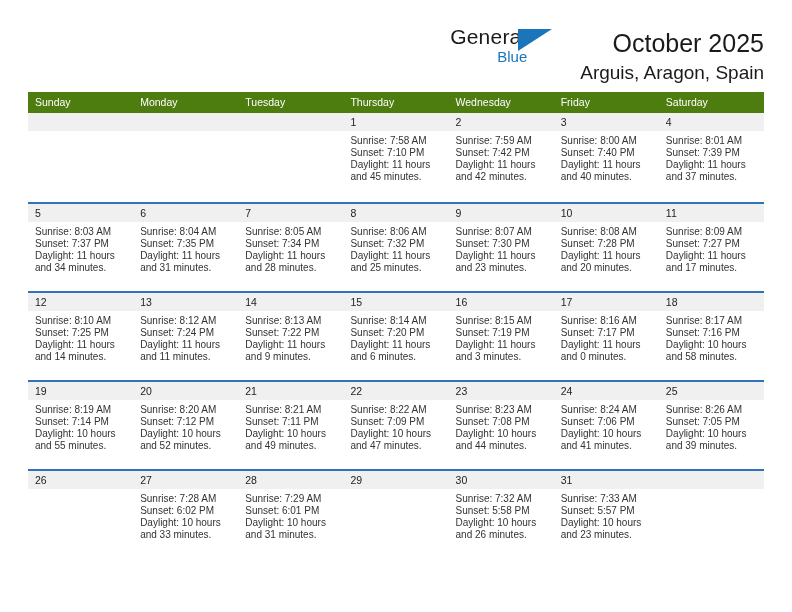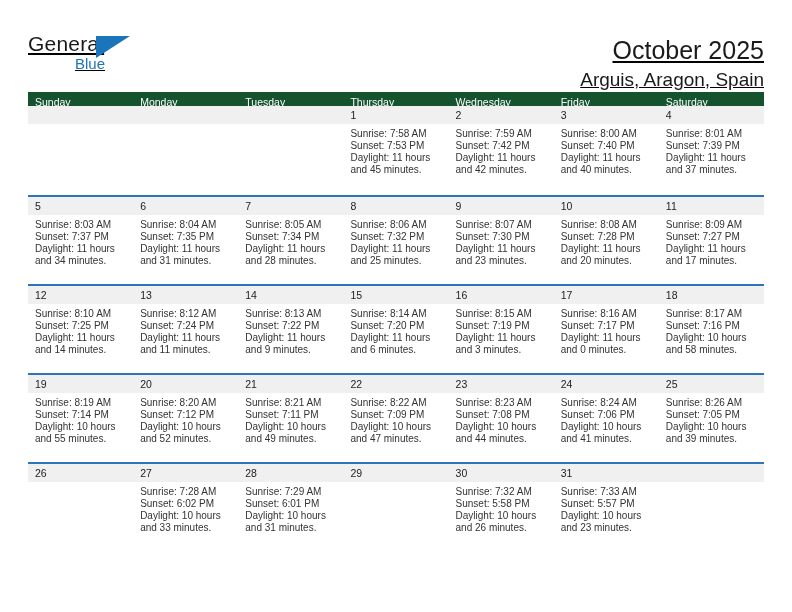--- a/index.html
+++ b/index.html
@@ -17,23 +17,22 @@
     height: 612px;
     position: relative;
     padding: 0 28px;
   }
 
   
   .header {
     height: 92px;
     display: flex;
     align-items: flex-start;
-    justify-content: space-between;
-    padding-top: 33px;
-    text-decoration: underline;
+    justify-content: flex-end;
+    padding-top: 26px;
   }
 
   .logo {
     position: relative;
     width: 130px;
     height: 50px;
   }
   .logo-general {
     font-size: 21px;
     color: #1a1a1a;
@@ -76,22 +75,22 @@
     margin-top: 5px;
   }
 
   
   .calendar {
     width: 736px;
   }
 
   .dow-row {
     display: flex;
-    background: #14532d;
-    height: 14px;
+    background: #4d7c0f;
+    height: 21px;
   }
   .dow-cell {
     flex: 1 1 0;
     color: #ffffff;
     font-size: 10.5px;
     line-height: 21px;
     padding-left: 7px;
     white-space: nowrap;
   }
 
@@ -167,21 +166,21 @@
           <div class="day-cell empty">
             <div class="day-num-strip"></div>
           </div>
           <div class="day-cell empty">
             <div class="day-num-strip"></div>
           </div>
           <div class="day-cell">
             <div class="day-num-strip">1</div>
             <div class="day-body">
               <div>Sunrise: 7:58 AM</div>
-              <div>Sunset: 7:53 PM</div>
+              <div>Sunset: 7:10 PM</div>
               <div class="wrap">Daylight: 11 hours and 45 minutes.</div>
             </div>
           </div>
           <div class="day-cell">
             <div class="day-num-strip">2</div>
             <div class="day-body">
               <div>Sunrise: 7:59 AM</div>
               <div>Sunset: 7:42 PM</div>
               <div class="wrap">Daylight: 11 hours and 42 minutes.</div>
             </div>

